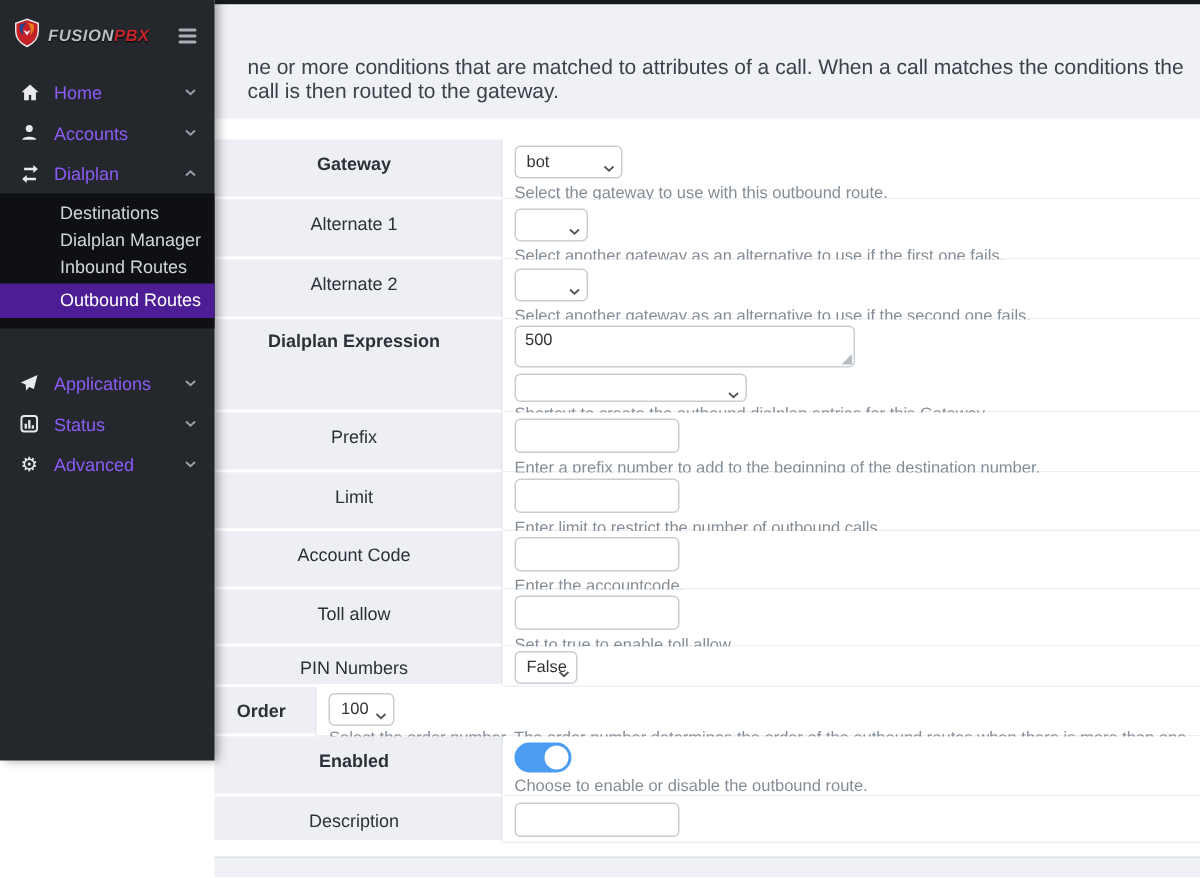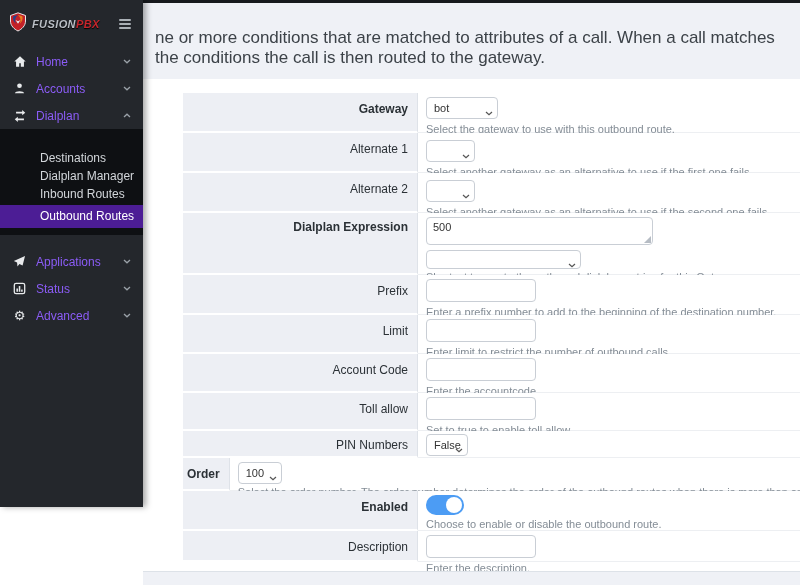--- a/index.html
+++ b/index.html
@@ -17,34 +17,34 @@
   .brand-text .red { color:#c5262c; }
   .burger { margin-left:auto; display:flex; flex-direction:column; gap:2px; cursor:pointer; padding:3px 2px; }
   .burger span { display:block; width:12px; height:2px; background:#aab0b6; border-radius:1px; }
 
   .nav-item { display:flex; align-items:center; height:27px; padding:0 12px; cursor:pointer; }
   .nav-icon { width:15px; display:flex; justify-content:center; align-items:center; margin-right:9px; }
   .nav-label { font-size:12px; color:#8b5cf6; flex:1; }
   .chev { display:flex; align-items:center; }
   .gear-glyph { font-size:13px; color:#e8eaec; line-height:1; font-style:normal; }
 
-  .submenu { background:#0e1013; padding:20px 0 7px 0; margin-bottom:13px; }
+  .submenu { background:#0e1013; padding:4px 0 7px 0; margin-bottom:23px; }
   .sub-item { height:18px; line-height:18px; padding-left:40px; font-size:12px; color:#d2d6da; cursor:pointer; }
   .sub-item.active { height:23px; line-height:23px; background:#4c1d95; color:#fff; margin-top:2px; }
 
   
   .main { position:absolute; left:143px; right:0; top:0; bottom:0; background:#fff; }
   .topstrip { position:absolute; left:0; right:0; top:0; height:3px; background:#16191d; }
   .header-block { position:absolute; left:0; right:0; top:3px; height:76px; background:#eff1f6; }
-  .header-desc { position:absolute; left:12px; bottom:11px; font-size:17px; color:#3c4248; }
+  .header-desc { position:absolute; left:22px; bottom:11px; font-size:14px; color:#3c4248; }
 
   .form-table { position:absolute; left:0; right:0; top:93px; }
   .frow { display:flex; }
-  .flabel { width:235px; background:#edeff4; border-bottom:2px solid #fff; border-right:1px solid #dee2e8;
-            text-align:right; padding:9px 9px 0 4px; font-size:12px; color:#2b3136;margin-left:40px; }
+  .flabel { width:192px; background:#edeff4; border-bottom:2px solid #fff; border-right:1px solid #dee2e8;
+            text-align:center; padding:9px 9px 0 4px; font-size:12px; color:#2b3136; }
   .flabel.bold { font-weight:bold; }
   .fcell { flex:1; background:#fff; border-bottom:1px solid #edeff2; padding:4px 6px 0 8px; }
   .help { font-size:11px; color:#848d96; margin-top:4px; white-space:nowrap; }
 
   .tinput { height:23px; border:1px solid #c9ced5; border-radius:4px; background:#fff;
             font-size:11px; color:#333; padding:0 6px; font-family:inherit; width:110px; }
   .sel { position:relative; display:inline-flex; align-items:center; height:22px;
          border:1px solid #c9ced5; border-radius:4px; background:#fff; padding:0 16px 0 7px;
          font-size:11px; color:#333; cursor:pointer; }
   .sel .selchev { position:absolute; right:4px; top:8px; }
@@ -309,21 +309,20 @@
               <span class="knob"></span>
             </div>
           <div class="help" style="margin-top:3px">Choose to enable or disable the outbound route.</div>
         </div>
       </div>
 
       <div class="frow" style="height:31px">
         <div class="flabel">Description</div>
         <div class="fcell">
           <input class="tinput" value="" style="">
-          <div class="help">Enter the description.</div>
         </div>
       </div>
 
     </div>
 
     <div class="footer"></div>
   </main>
 </div>
 
 </body></html>

